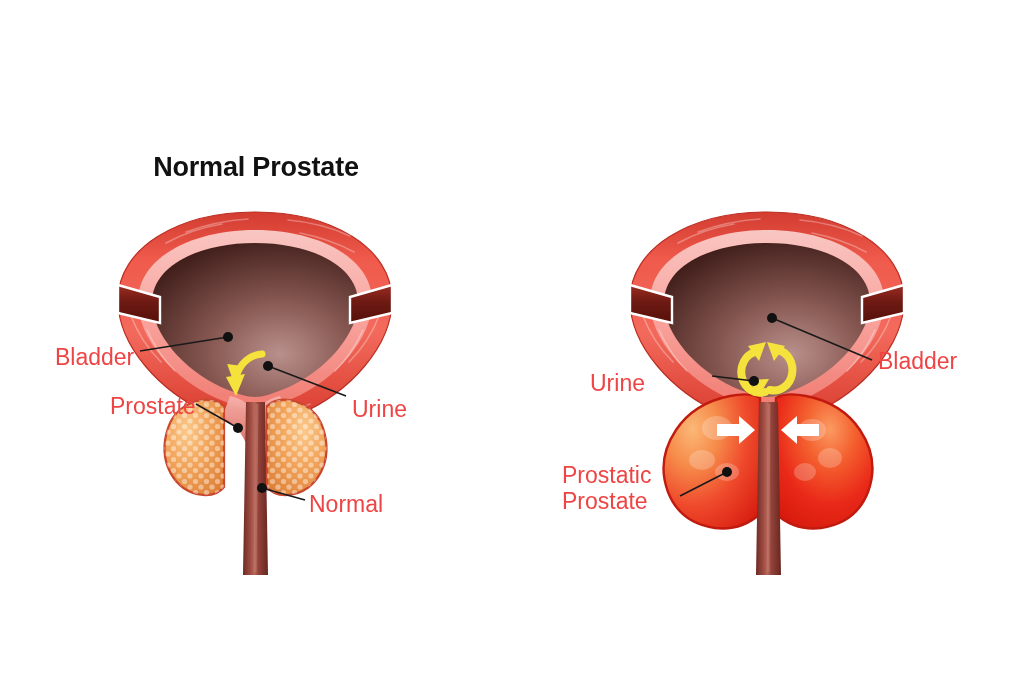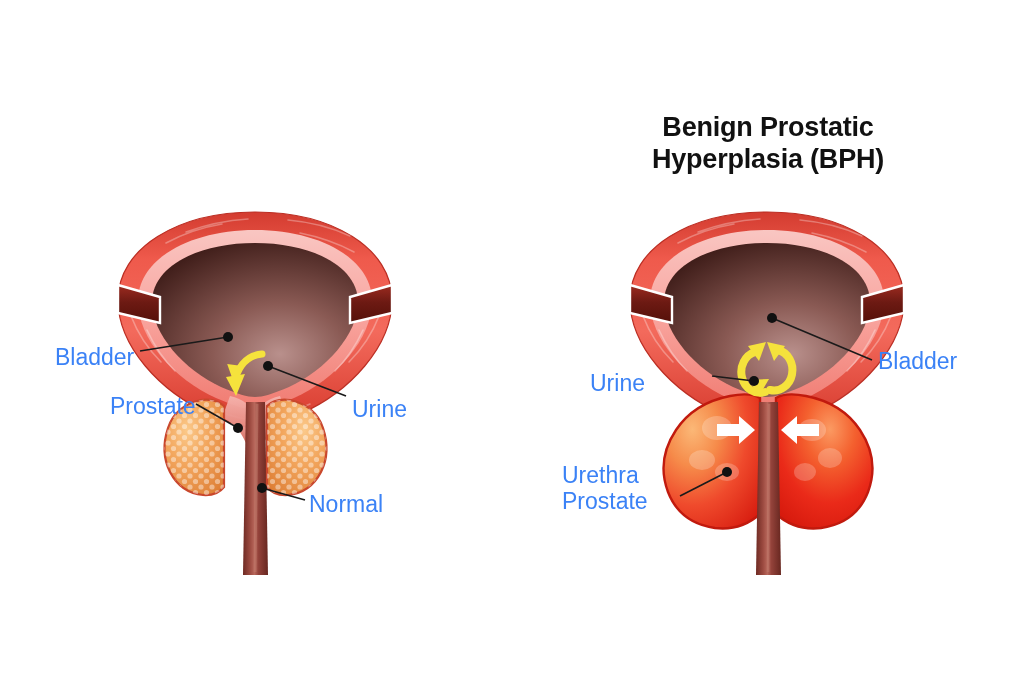--- a/index.html
+++ b/index.html
@@ -47,21 +47,21 @@
     top: 152px;
     font-size: 27px;
   }
   .title-right {
     top: 112px;
     font-size: 27px;
   }
 
   .label {
     position: absolute;
-    color: #3b82f6;
+    color: #ef4444;
     font-size: 23px;
     line-height: 1.14;
     white-space: pre-line;
     user-select: none;
   }
 
   .figure {
     position: absolute;
     left: 0;
     top: 0;
@@ -70,20 +70,21 @@
     overflow: visible;
   }
 </style>
 </head>
 <body>
 
 <div class="stage">
 
   <div class="panel panel-left">
 
+    <div class="title title-left">Normal Prostate</div>
 
     <svg class="figure" viewBox="0 0 512 677">
       <defs>
         <radialGradient id="lumenL" cx="62%" cy="72%" r="78%">
           <stop offset="0%" stop-color="#b9908c"></stop>
           <stop offset="42%" stop-color="#8a5a54"></stop>
           <stop offset="100%" stop-color="#3f1d19"></stop>
         </radialGradient>
         <linearGradient id="wallOuterL" x1="0" y1="0" x2="0" y2="1">
           <stop offset="0%" stop-color="#d33c30"></stop>
@@ -218,22 +219,20 @@
     </svg>
 
     <div class="label" style="left:55px;  top:344px;">Bladder</div>
     <div class="label" style="left:110px; top:393px;">Prostate</div>
     <div class="label" style="left:352px; top:396px;">Urine</div>
     <div class="label" style="left:309px; top:491px;">Normal</div>
   </div>
 
   <div class="panel panel-right">
 
-    <div class="title title-right">Benign Prostatic
-Hyperplasia (BPH)</div>
 
     <svg class="figure" viewBox="0 0 512 677">
       <defs>
         <radialGradient id="lumenR" cx="62%" cy="72%" r="78%">
           <stop offset="0%" stop-color="#b9908c"></stop>
           <stop offset="42%" stop-color="#8a5a54"></stop>
           <stop offset="100%" stop-color="#3f1d19"></stop>
         </radialGradient>
         <linearGradient id="wallOuterR" x1="0" y1="0" x2="0" y2="1">
           <stop offset="0%" stop-color="#d33c30"></stop>
@@ -373,17 +372,17 @@
       </g>
       <g fill="#111111">
         <circle cx="242" cy="381" r="5"></circle>
         <circle cx="260" cy="318" r="5"></circle>
         <circle cx="215" cy="472" r="5"></circle>
       </g>
     </svg>
 
     <div class="label" style="left:78px;  top:370px;">Urine</div>
     <div class="label" style="left:366px; top:348px;">Bladder</div>
-    <div class="label" style="left:50px;  top:462px;">Urethra
+    <div class="label" style="left:50px;  top:462px;">Prostatic
 Prostate</div>
   </div>
 
 </div>
 
 </body></html>

